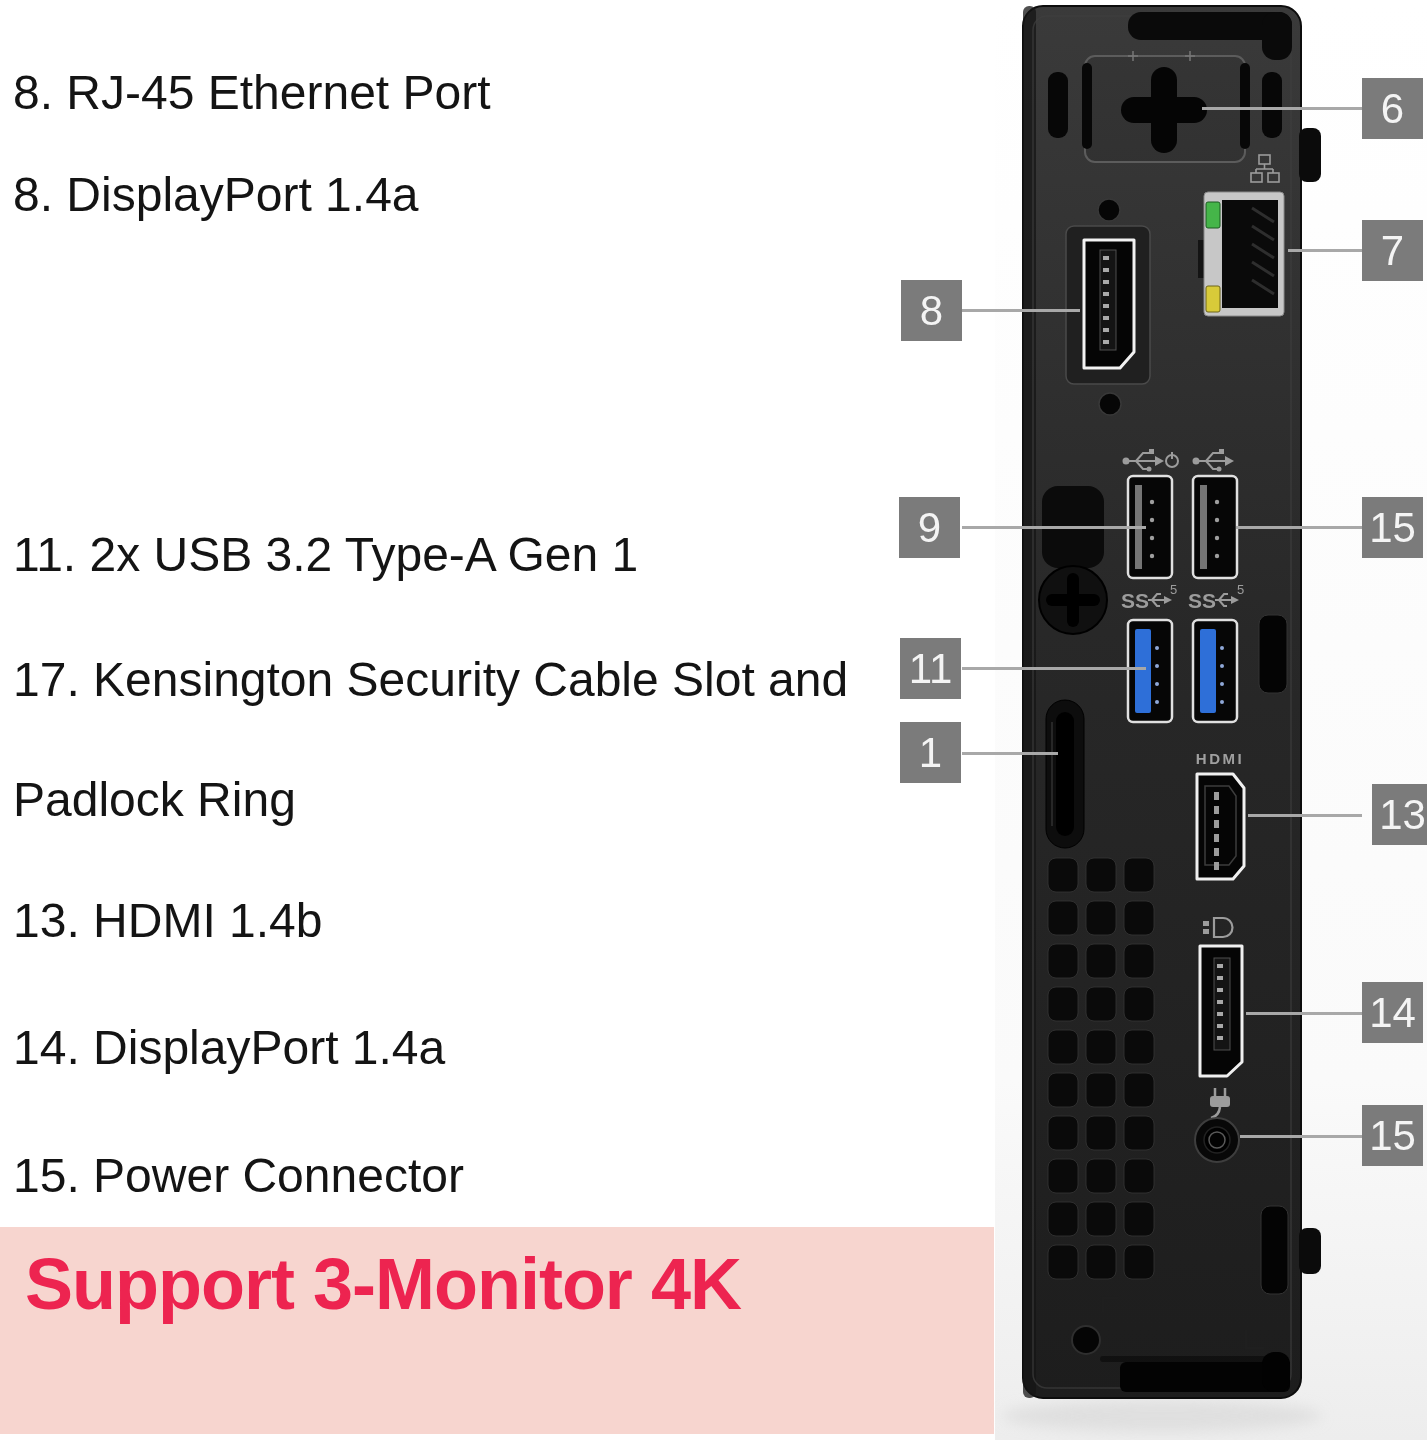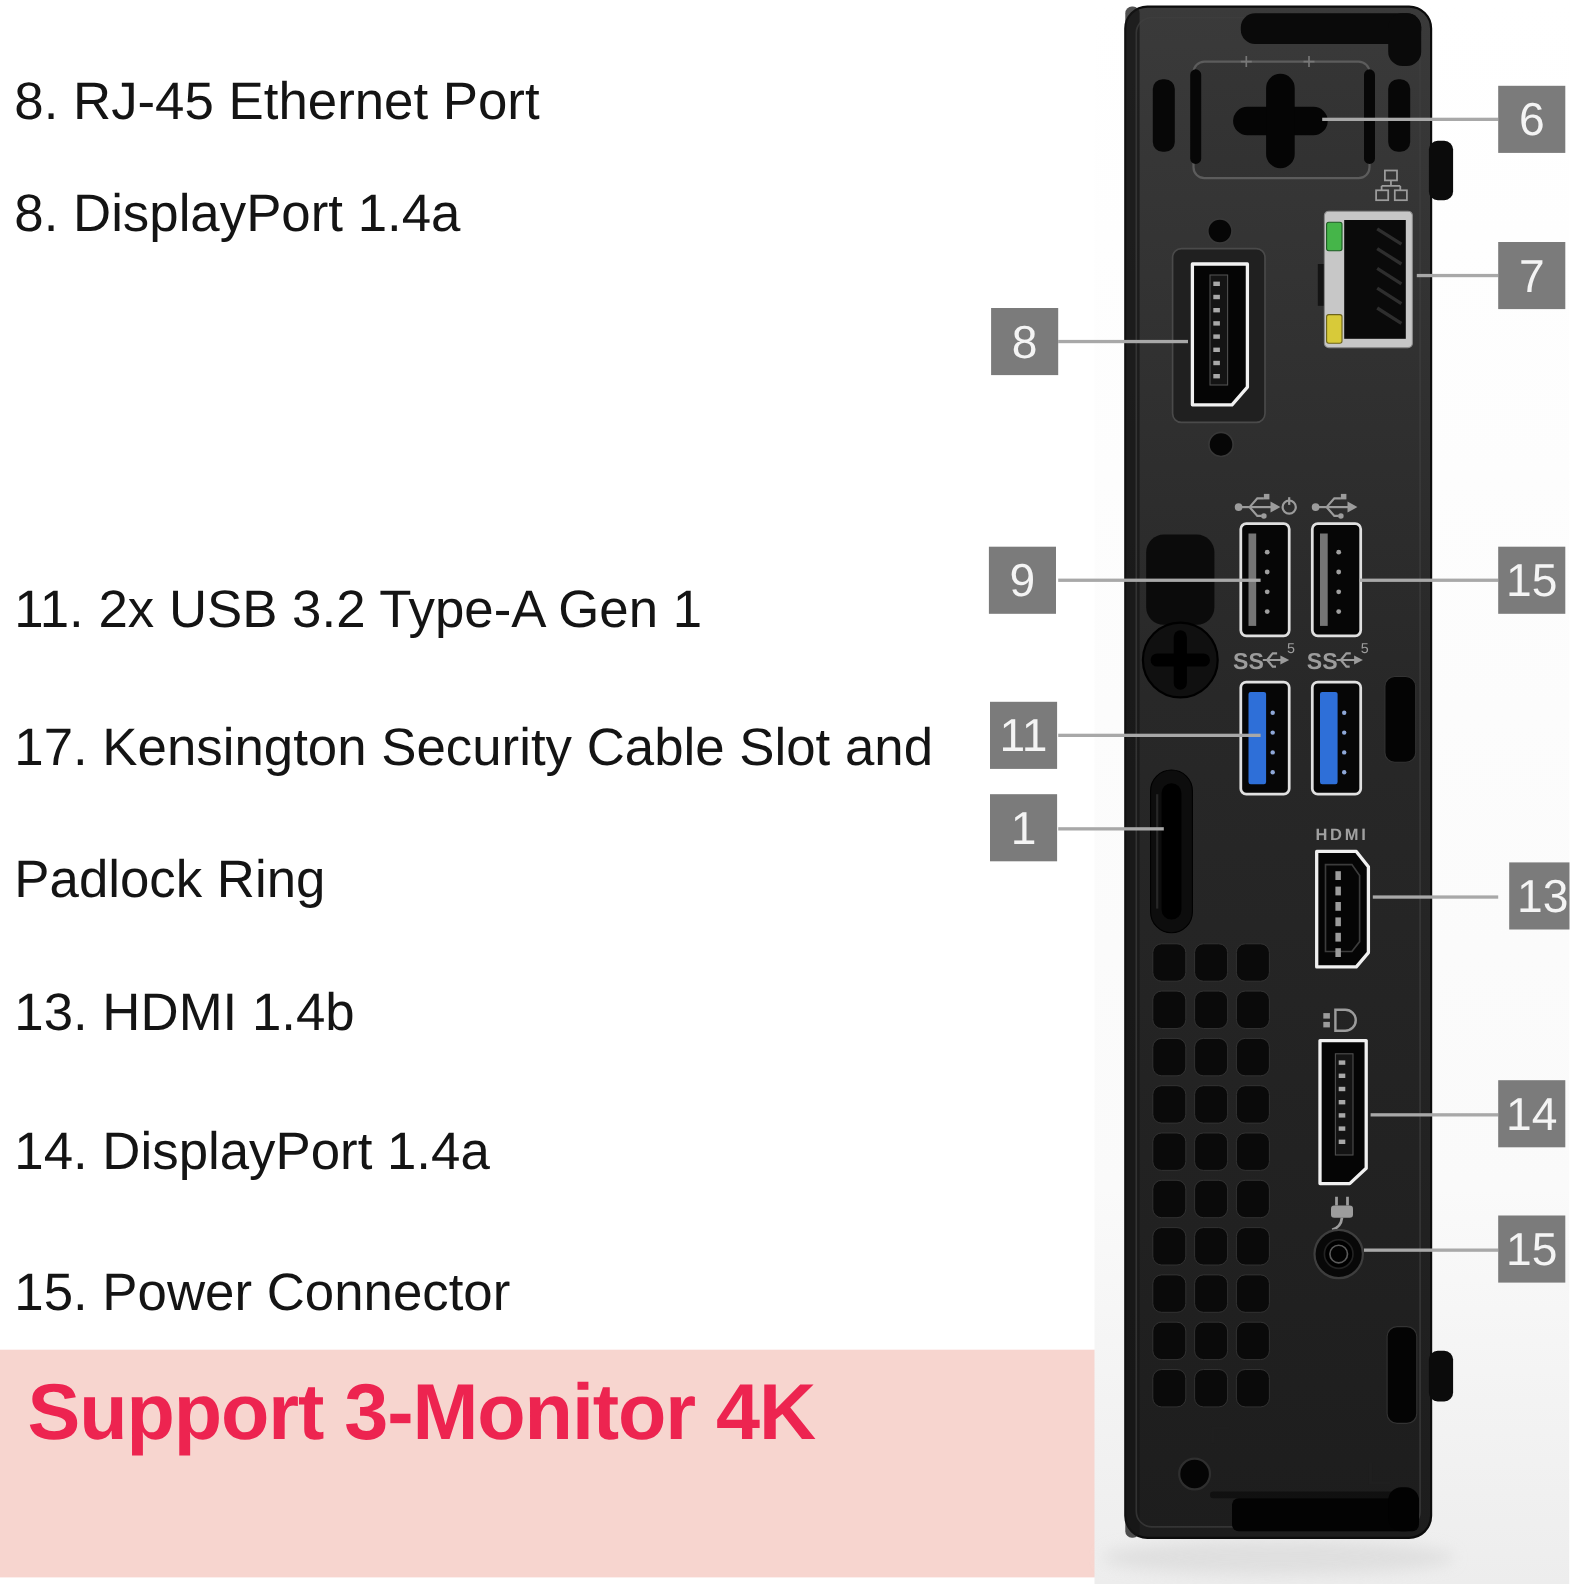--- a/index.html
+++ b/index.html
@@ -7,21 +7,20 @@
     position:relative;width:1427px;height:1440px;overflow:hidden;
     background:#ffffff;font-family:"Liberation Sans",sans-serif;
   }
   .port-line{
     position:absolute;left:13px;color:#141414;font-size:48px;line-height:1.15;
     white-space:nowrap;letter-spacing:0;
   }
   .banner{
     position:absolute;left:0;top:1227px;width:994px;height:207px;
     background:#f7d5cf;
-    padding-left:21px;
   }
   .banner-text{
     position:absolute;left:25px;top:16px;font-size:72px;font-weight:bold;
     color:#ed2450;letter-spacing:-1px;white-space:nowrap;
   }
   .callout{
     position:absolute;width:61px;height:61px;background:#7b7b7b;
     display:flex;align-items:center;justify-content:center;
     color:#f4f4f4;font-size:42px;z-index:3;
   }

